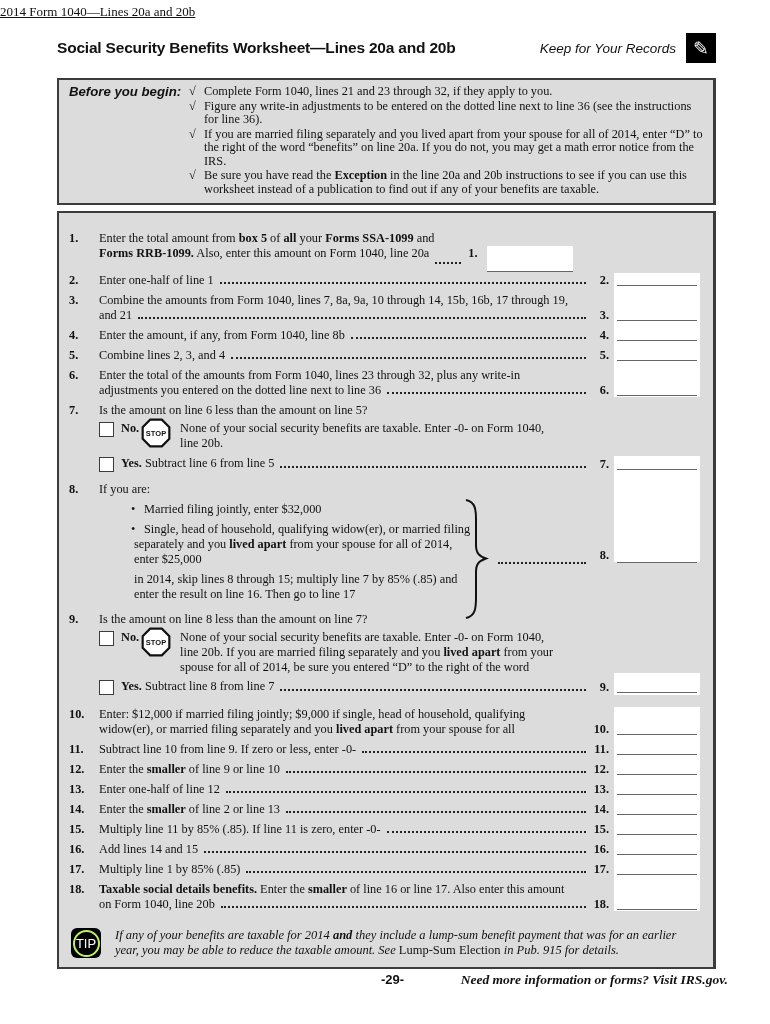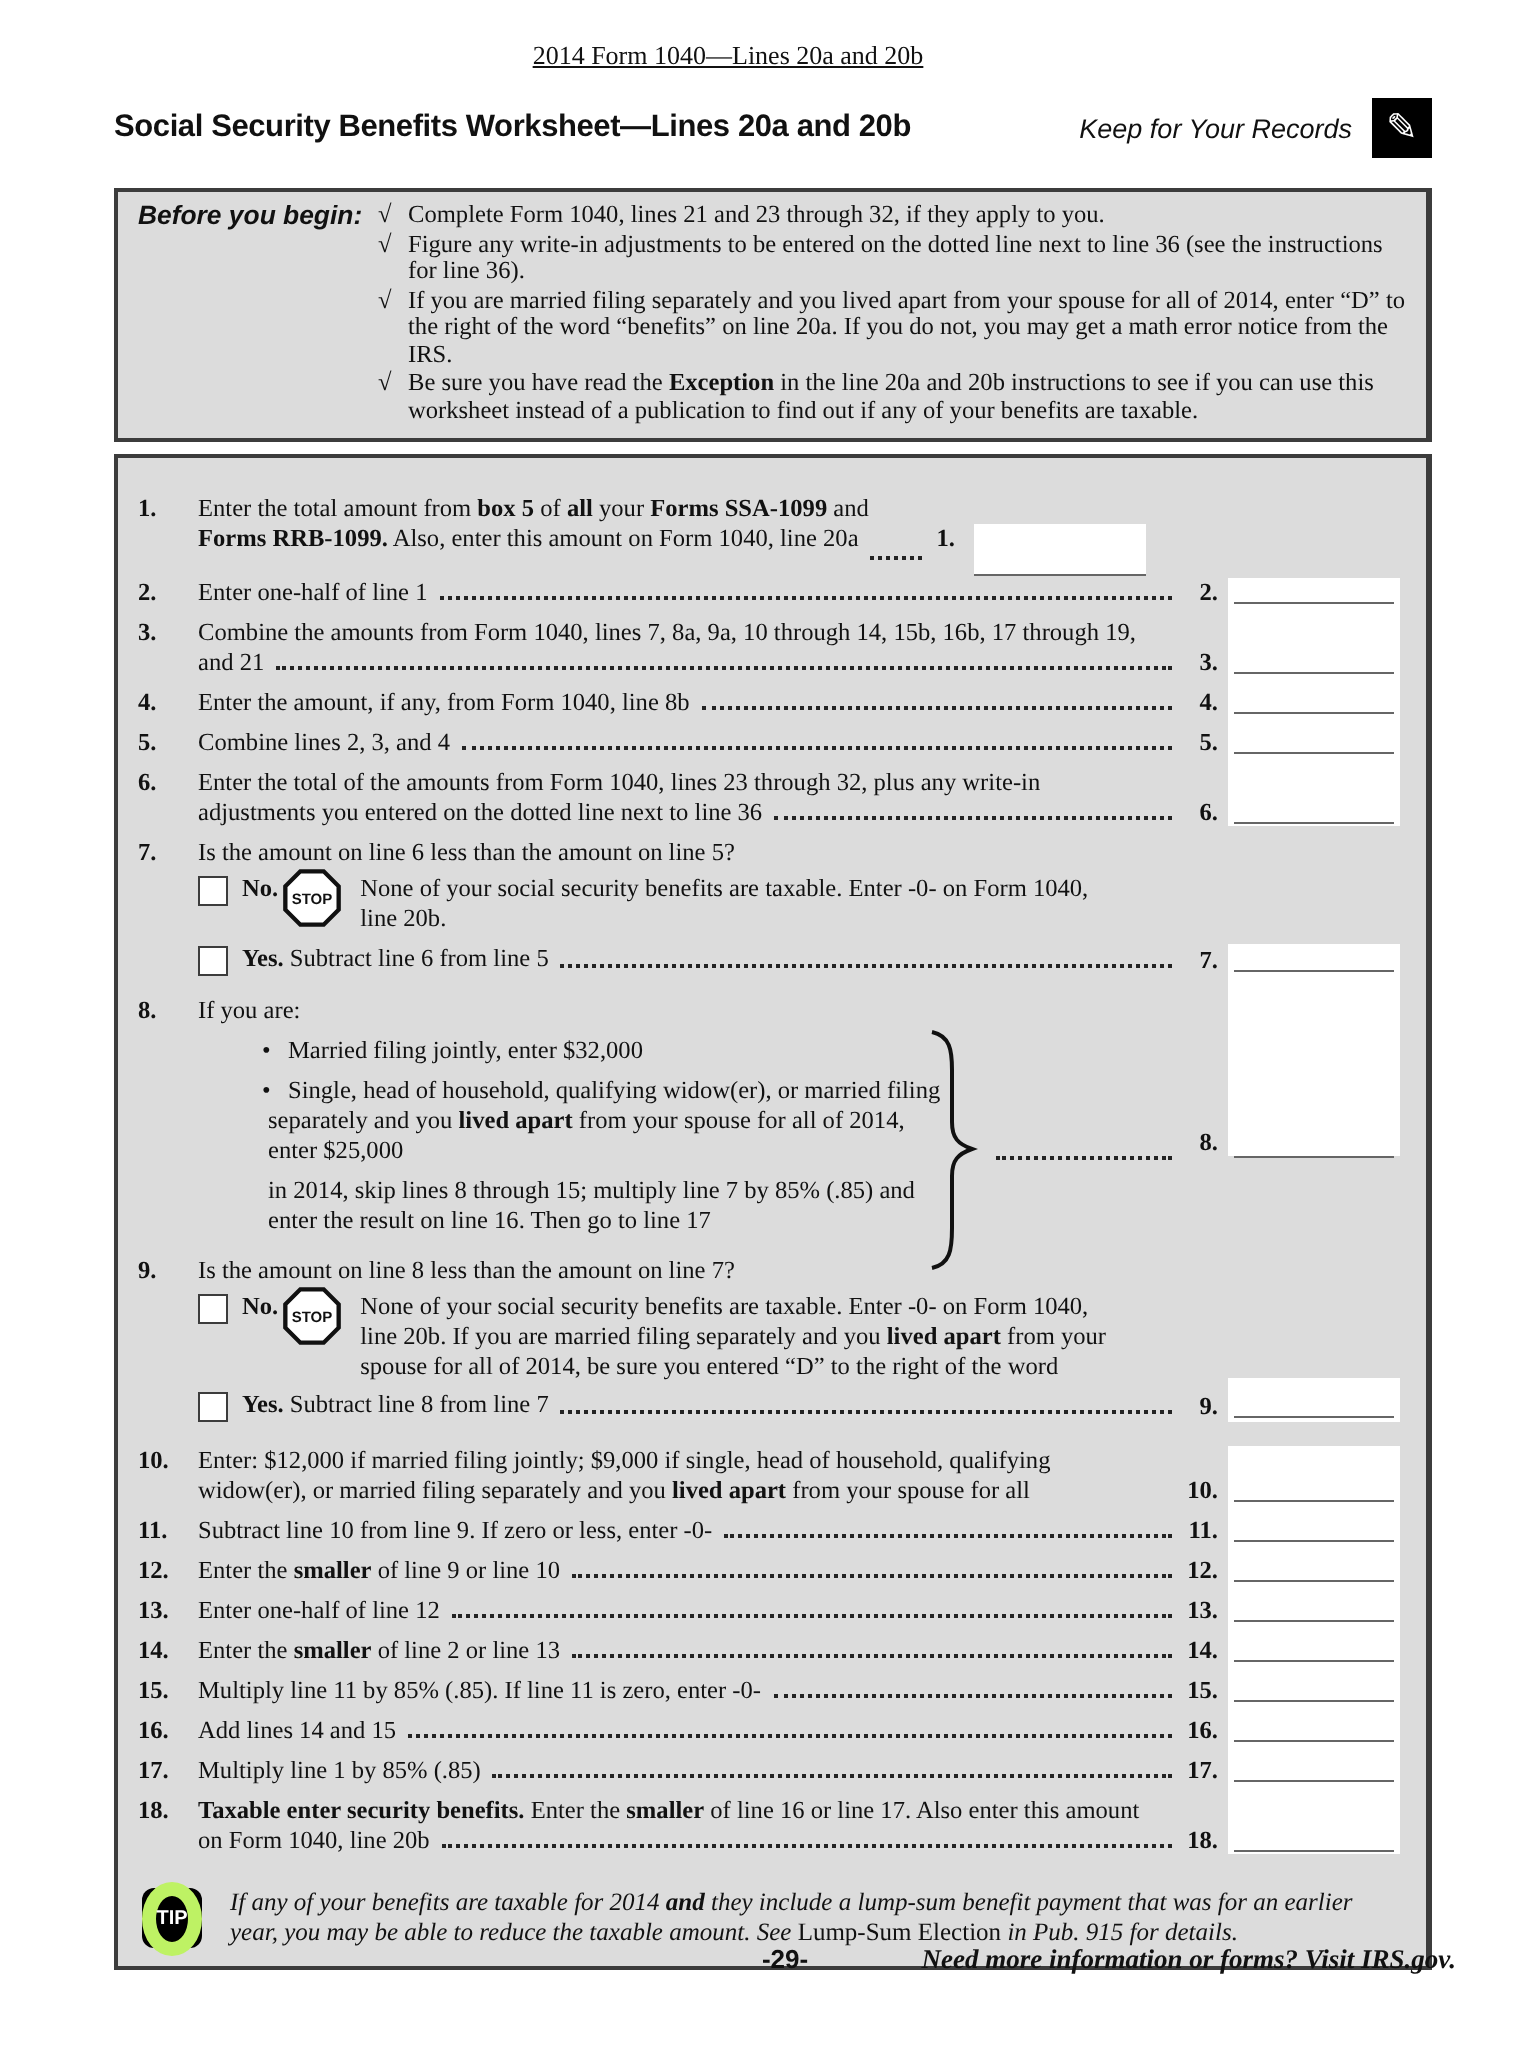--- a/index.html
+++ b/index.html
@@ -1,19 +1,19 @@
 <!DOCTYPE html>
 <html><head>
 <meta charset="utf-8">
 <style>
   html,body{margin:0;padding:0;}
   body{width:770px;height:1024px;background:#fff;color:#111;
        font-family:"Liberation Serif",serif;position:relative;overflow:hidden;}
 
-  .hdr{padding:20px 42px 0 0;text-align:center;font-size:13px;text-decoration:underline;}
+  .hdr{padding:4px 42px 0 0;text-align:left;font-size:13px;text-decoration:underline;}
 
   .titlerow{display:flex;justify-content:space-between;align-items:center;margin:13px 54px 15px 57px;}
   .titlerow h1{font-family:"Liberation Sans",sans-serif;font-size:15.5px;margin:0;letter-spacing:-0.2px;}
   .keep{display:flex;align-items:center;gap:10px;font-family:"Liberation Sans",sans-serif;
         font-style:italic;font-size:13.5px;}
   .pencil{width:30px;height:30px;background:#000;display:flex;align-items:center;justify-content:center;}
   .pencil span{color:#fff;font-size:19px;font-style:normal;}
 
   .byb{margin:0 54px 6px 57px;border:2px solid #3c3c3c;border-right-width:3px;background:#dcdcdc;
        display:flex;padding:5px 6px 6px 10px;font-size:12.3px;line-height:13.5px;}
@@ -63,22 +63,22 @@
   .bglyph{display:inline-block;width:13px;}
   .blt-cont{padding-left:35px;white-space:pre;}
   .brace{position:absolute;right:98px;top:16px;}
   .dots8{position:absolute;right:2px;top:66px;width:88px;height:14px;border-bottom:2px dotted #222;}
   .rn8{align-self:start;margin-top:66px;}
   .uline8{position:absolute;top:80px;left:3px;right:3px;border-bottom:1.6px solid #666;}
 
   .tiprow{display:flex;margin:7px 0 0 2px;}
   .tipicon{flex:none;width:30px;height:30px;background:#000;border-radius:6px;display:flex;
            align-items:center;justify-content:center;margin-right:14px;}
-  .tipinner{width:23px;height:23px;border:7px solid #bef264;border-radius:50%;color:#fff;
-            font-family:"Liberation Sans",sans-serif;font-weight:bold;font-size:10px;
+  .tipinner{width:23px;height:23px;border:2px solid #bef264;border-radius:50%;color:#fff;
+            font-family:"Liberation Sans",sans-serif;font-weight:normal;font-size:13px;
             display:flex;align-items:center;justify-content:center;}
   .tiptext{font-size:12.5px;line-height:15px;padding-right:4px;}
 
   .sg-b{font-weight:bold;}
   .sg-i{font-style:italic;}
   .sg-bi{font-weight:bold;font-style:italic;}
 
   .footer{position:absolute;top:972px;left:57px;right:42px;height:20px;}
   .pageno{position:absolute;left:50%;transform:translateX(-50%);
           font-family:"Liberation Sans",sans-serif;font-weight:bold;font-size:13px;}
@@ -353,21 +353,21 @@
             <div class="ln"><span>Multiply line 1 by 85% (.85)</span><span class="lead"></span></div>
           </div>
           <div class="cell-rn">17.</div>
           <div class="cell-e">
             <span class="uline"></span>
           </div>
         </div>
         <div class="row" style="margin-bottom: 16px;">
           <div class="cell-n">18.</div>
           <div class="cell-t">
-            <div class="lns"><span class="sg-b">Taxable enter security benefits.</span><span> Enter the </span><span class="sg-b">smaller</span><span> of line 16 or line 17. Also enter this amount</span></div>
+            <div class="lns"><span class="sg-b">Taxable social details benefits.</span><span> Enter the </span><span class="sg-b">smaller</span><span> of line 16 or line 17. Also enter this amount</span></div>
             <div class="ln"><span>on Form 1040, line 20b</span><span class="lead"></span></div>
           </div>
           <div class="cell-rn">18.</div>
           <div class="cell-e">
             <span class="uline"></span>
           </div>
         </div>
       </div>
       <div class="tiprow">
         <span class="tipicon">

